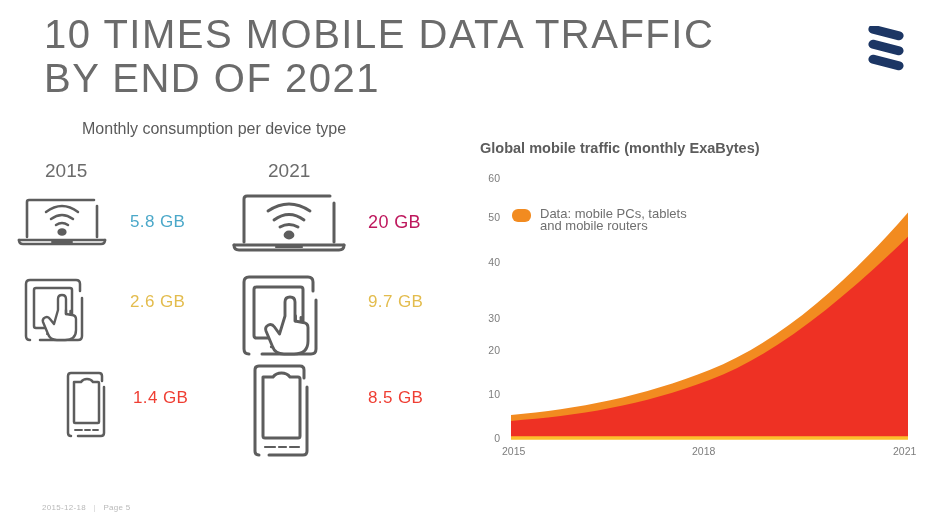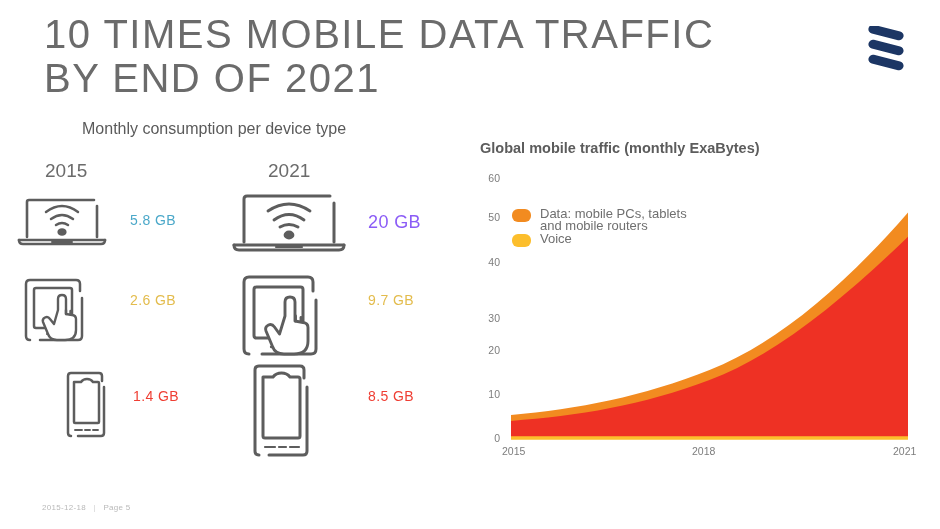--- a/index.html
+++ b/index.html
@@ -26,21 +26,21 @@
     font-size:16px;color:#5a5a5a;
   }
   .col-year{
     position:absolute;font-size:19px;color:#6b6b6b;
   }
   .year-2015{left:45px;top:160px;}
   .year-2021{left:268px;top:160px;}
 
   .dev{position:absolute;}
   .val{
-    position:absolute;font-size:14px;letter-spacing:.4px;white-space:nowrap;
+    position:absolute;font-size:17px;letter-spacing:.4px;white-space:nowrap;
   }
 
   
   .chart-wrap{position:absolute;left:470px;top:130px;width:450px;height:340px;}
   .chart-title{
     position:absolute;left:10px;top:10px;
     font-size:14.5px;font-weight:bold;color:#5c5c5c;white-space:nowrap;
   }
   .ytick{
     position:absolute;font-size:10.5px;color:#7d7d7d;text-align:right;
@@ -117,21 +117,21 @@
         <path d="M46 57 H72" stroke-width="2.2"></path>
       </g>
       <g fill="none" stroke="#5d5d5d" stroke-width="2.9" stroke-linecap="round">
         <path d="M38 21 Q59 7 80 21"></path>
         <path d="M44 30 Q59 19 74 30"></path>
         <path d="M50 37 Q59 32 68 37"></path>
       </g>
       <ellipse cx="59" cy="45" rx="5.4" ry="4.4" fill="#5d5d5d"></ellipse>
     </svg>
   </div>
-  <div class="val" style="left:368px;top:212px;color:#8b5cf6;font-size:18px;">20 GB</div>
+  <div class="val" style="left:368px;top:212px;color:#be185d;font-size:18px;">20 GB</div>
 
   <div class="dev" style="left:18px;top:274px;">
     <svg width="86" height="70" viewBox="0 0 86 70">
       <g fill="none" stroke="#5d5d5d" stroke-width="2.5" stroke-linecap="round" stroke-linejoin="round">
         <path d="M12 66 Q8 66 8 62 V10 Q8 6 12 6 H58 Q62 6 62 10 V17"></path>
         <path d="M64 24 V62 Q64 66 60 66 H22"></path>
         <rect x="16" y="14" width="38" height="40" rx="2"></rect>
         <path d="M29 60 H41" stroke-width="2"></path>
       </g>
       <g fill="#ffffff" stroke="#5d5d5d" stroke-width="2.4" stroke-linecap="round" stroke-linejoin="round">
@@ -216,24 +216,20 @@
 
       <path d="M41,309 L438,309" stroke="#fcbe2c" stroke-width="1.6" fill="none"></path>
     </svg>
 
     <div class="legend">
       <div class="leg-row">
         <span class="swatch" style="background:#f28b20;"></span>
         <span class="leg-txt">Data: mobile PCs, tablets
 and mobile routers</span>
       </div>
-      <div class="leg-row">
-        <span class="swatch" style="background:#fcbe2c;"></span>
-        <span class="leg-txt">Voice</span>
-      </div>
     </div>
 
     <div class="xtick" style="left:32px;top:315px;">2015</div>
     <div class="xtick" style="left:222px;top:315px;">2018</div>
     <div class="xtick" style="left:423px;top:315px;">2021</div>
   </div>
 
   <div class="footer">
     <span>2015-12-18</span>
     <span class="foot-sep">|</span>

